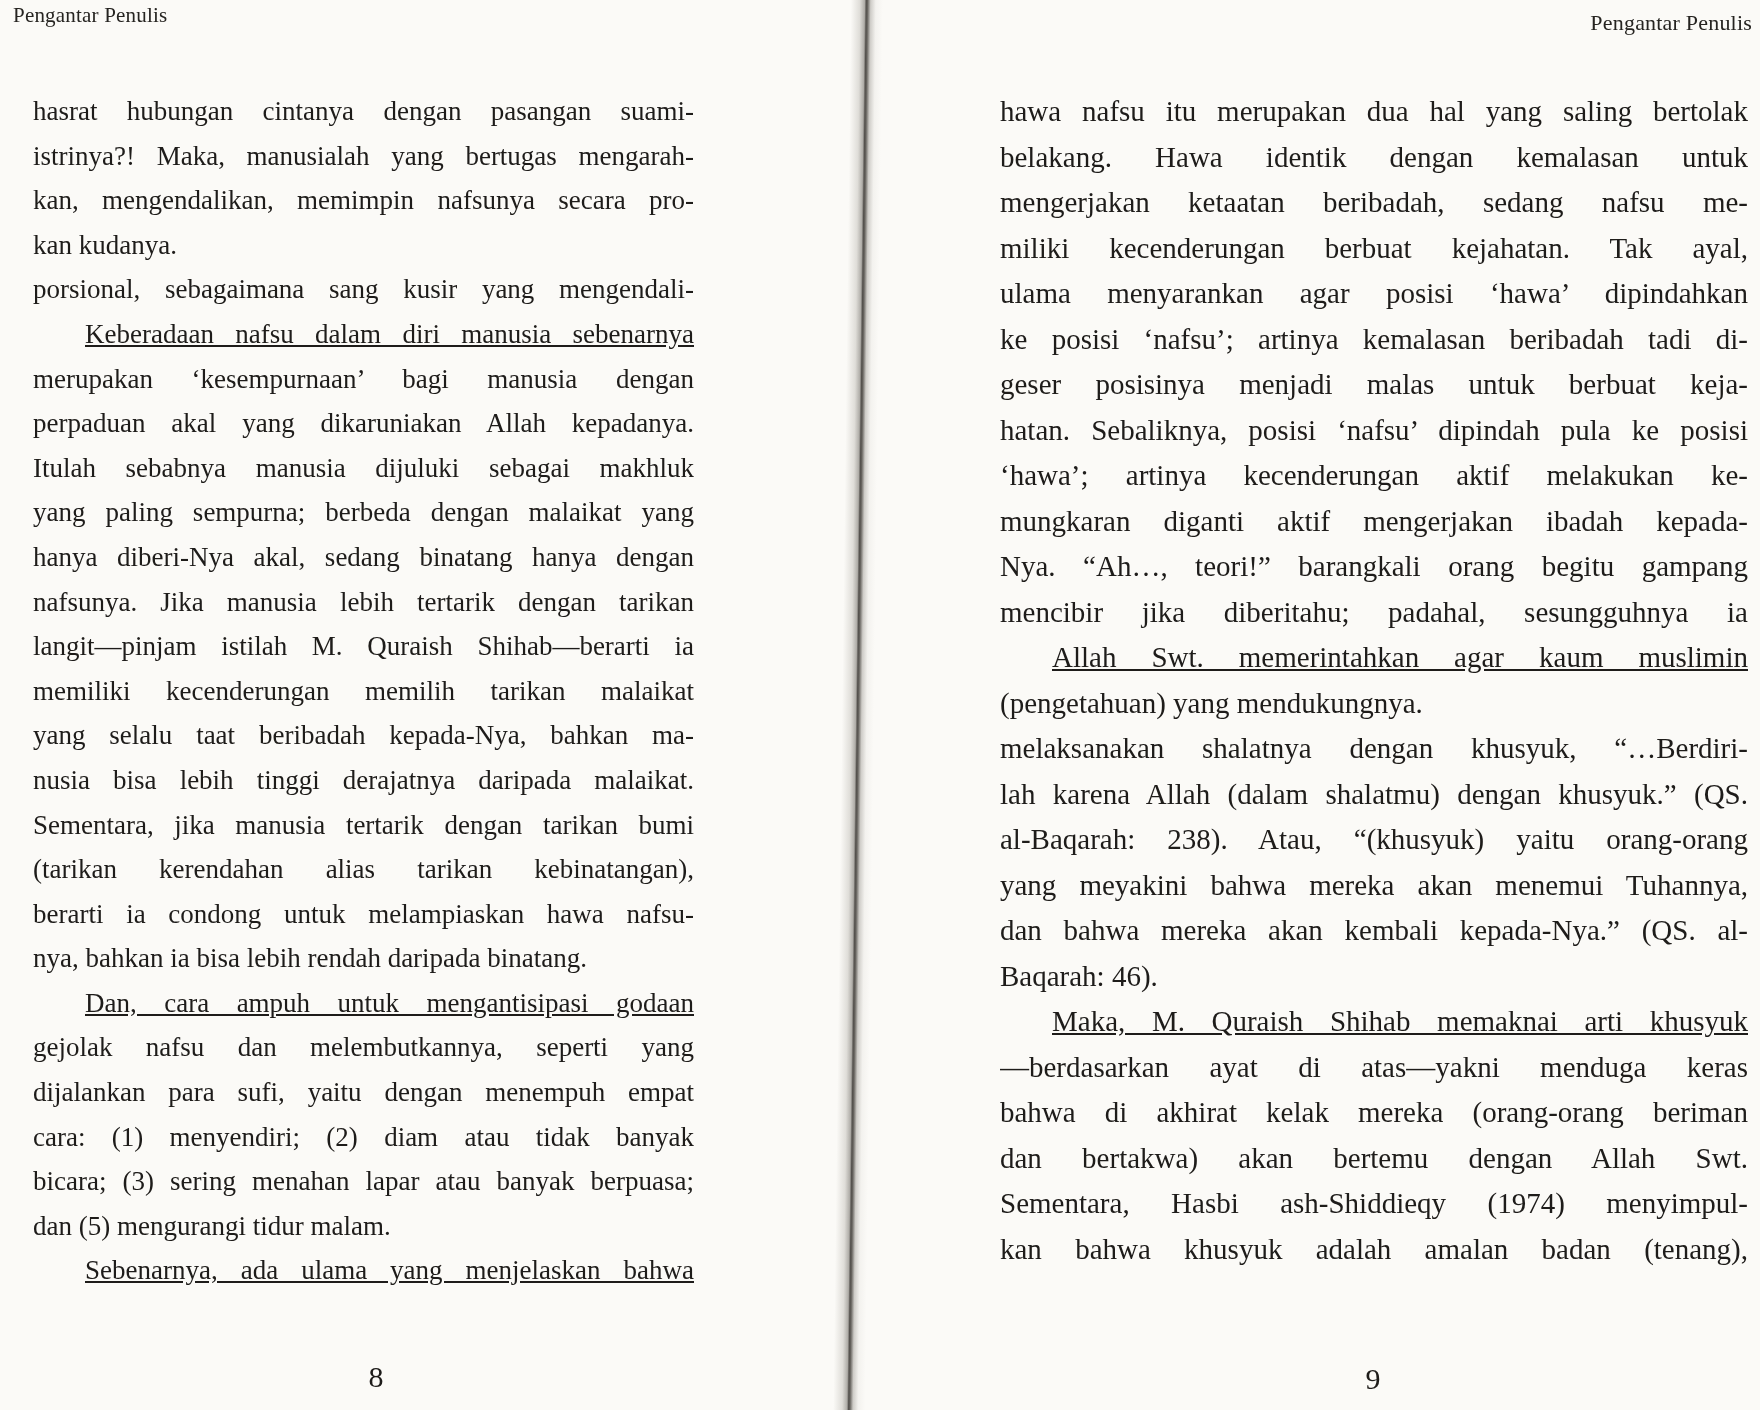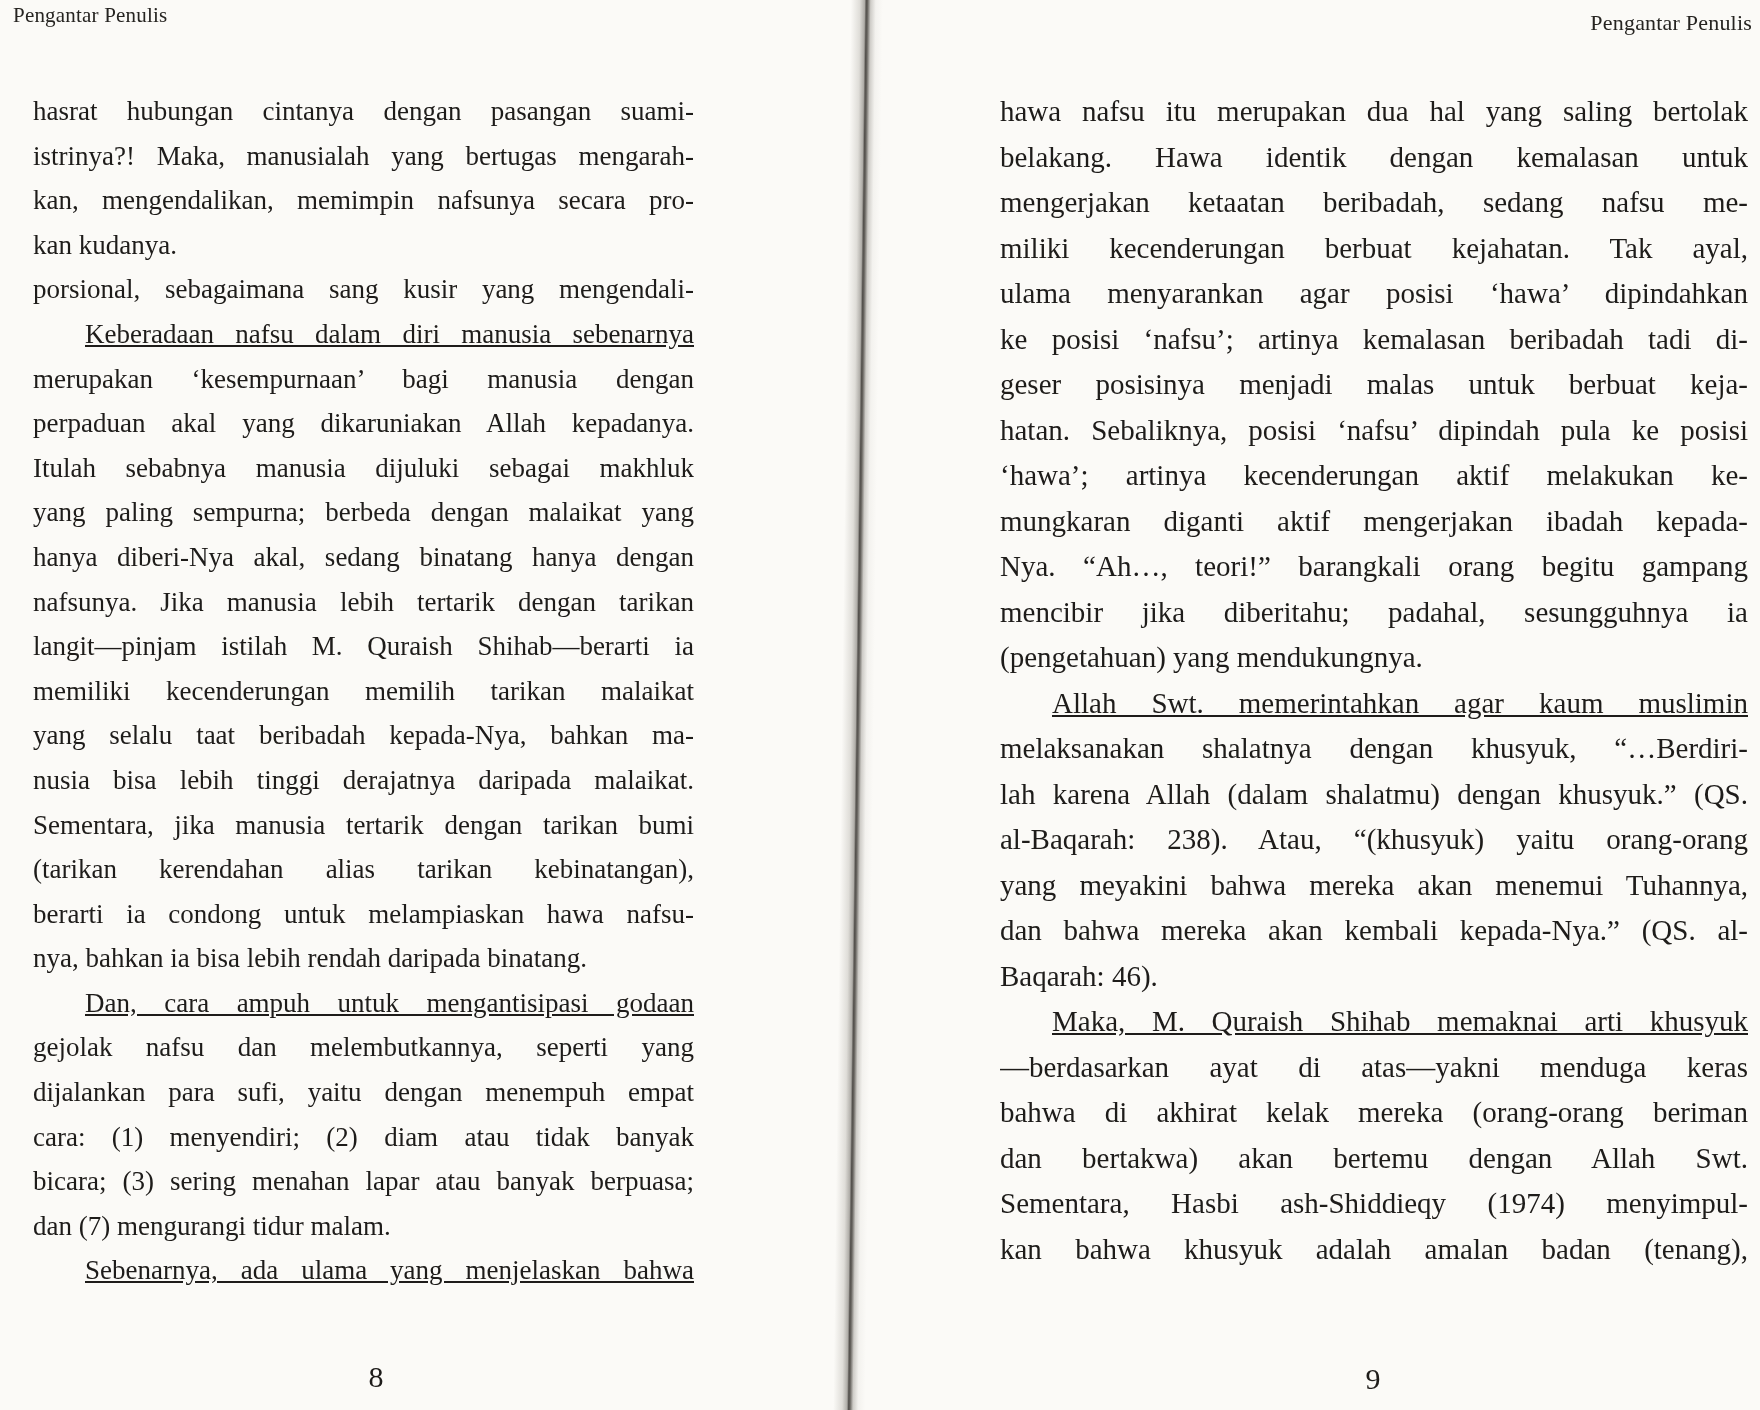--- a/index.html
+++ b/index.html
@@ -81,21 +81,21 @@
       <div class="line"><span>nusia bisa lebih tinggi derajatnya daripada malaikat.</span></div>
       <div class="line"><span>Sementara, jika manusia tertarik dengan </span><span class="it">tarikan bumi</span></div>
       <div class="line"><span>(tarikan kerendahan alias tarikan kebinatangan),</span></div>
       <div class="line"><span>berarti ia condong untuk melampiaskan hawa nafsu-</span></div>
       <div class="line plast"><span>nya, bahkan ia bisa lebih rendah daripada binatang.</span></div>
       <div class="line indent"><span>Dan, cara ampuh untuk mengantisipasi godaan</span></div>
       <div class="line"><span>gejolak nafsu dan melembutkannya, seperti yang</span></div>
       <div class="line"><span>dijalankan para sufi, yaitu dengan menempuh empat</span></div>
       <div class="line"><span>cara: (1) menyendiri; (2) diam atau tidak banyak</span></div>
       <div class="line"><span>bicara; (3) sering menahan lapar atau banyak berpuasa;</span></div>
-      <div class="line plast"><span>dan (7) mengurangi tidur malam.</span></div>
+      <div class="line plast"><span>dan (5) mengurangi tidur malam.</span></div>
       <div class="line indent"><span>Sebenarnya, ada ulama yang menjelaskan bahwa</span></div>
     </div>
   <div class="page-number pn-left">8</div>
 </section>
 
 <div class="spine"></div>
 
 <section class="page page-right">
   <div class="running-header header-right">Pengantar Penulis</div>
   <div class="page-body body-right">
@@ -104,22 +104,22 @@
       <div class="line"><span>mengerjakan ketaatan beribadah, sedang </span><span class="it">nafsu</span><span> me-</span></div>
       <div class="line"><span>miliki kecenderungan berbuat kejahatan. Tak ayal,</span></div>
       <div class="line"><span>ulama menyarankan agar posisi ‘hawa’ dipindahkan</span></div>
       <div class="line"><span>ke posisi ‘nafsu’; artinya kemalasan beribadah tadi di-</span></div>
       <div class="line"><span>geser posisinya menjadi malas untuk berbuat keja-</span></div>
       <div class="line"><span>hatan. Sebaliknya, posisi ‘nafsu’ dipindah pula ke posisi</span></div>
       <div class="line"><span>‘hawa’; artinya kecenderungan aktif melakukan ke-</span></div>
       <div class="line"><span>mungkaran diganti aktif mengerjakan ibadah kepada-</span></div>
       <div class="line"><span>Nya. “Ah…, teori!” barangkali orang begitu gampang</span></div>
       <div class="line"><span>mencibir jika diberitahu; padahal, sesungguhnya ia</span></div>
+      <div class="line indent"><span>Allah Swt. memerintahkan agar kaum muslimin</span></div>
       <div class="line plast"><span>(pengetahuan) yang mendukungnya.</span></div>
-      <div class="line indent"><span>Allah Swt. memerintahkan agar kaum muslimin</span></div>
       <div class="line"><span>melaksanakan shalatnya dengan khusyuk, “…</span><span class="it">Berdiri-</span></div>
       <div class="line"><span class="it">lah karena Allah (dalam shalatmu) dengan khusyuk</span><span>.” (QS.</span></div>
       <div class="line"><span>al-Baqarah: 238). Atau, “</span><span class="it">(khusyuk) yaitu orang-orang</span></div>
       <div class="line"><span class="it">yang meyakini bahwa mereka akan menemui Tuhannya,</span></div>
       <div class="line"><span class="it">dan bahwa mereka akan kembali kepada-Nya</span><span>.” (QS. al-</span></div>
       <div class="line plast"><span>Baqarah: 46).</span></div>
       <div class="line indent"><span>Maka, M. Quraish Shihab memaknai arti khusyuk</span></div>
       <div class="line"><span>—berdasarkan ayat di atas—yakni menduga keras</span></div>
       <div class="line"><span>bahwa di akhirat kelak mereka (orang-orang beriman</span></div>
       <div class="line"><span>dan bertakwa) akan bertemu dengan Allah Swt.</span></div>

